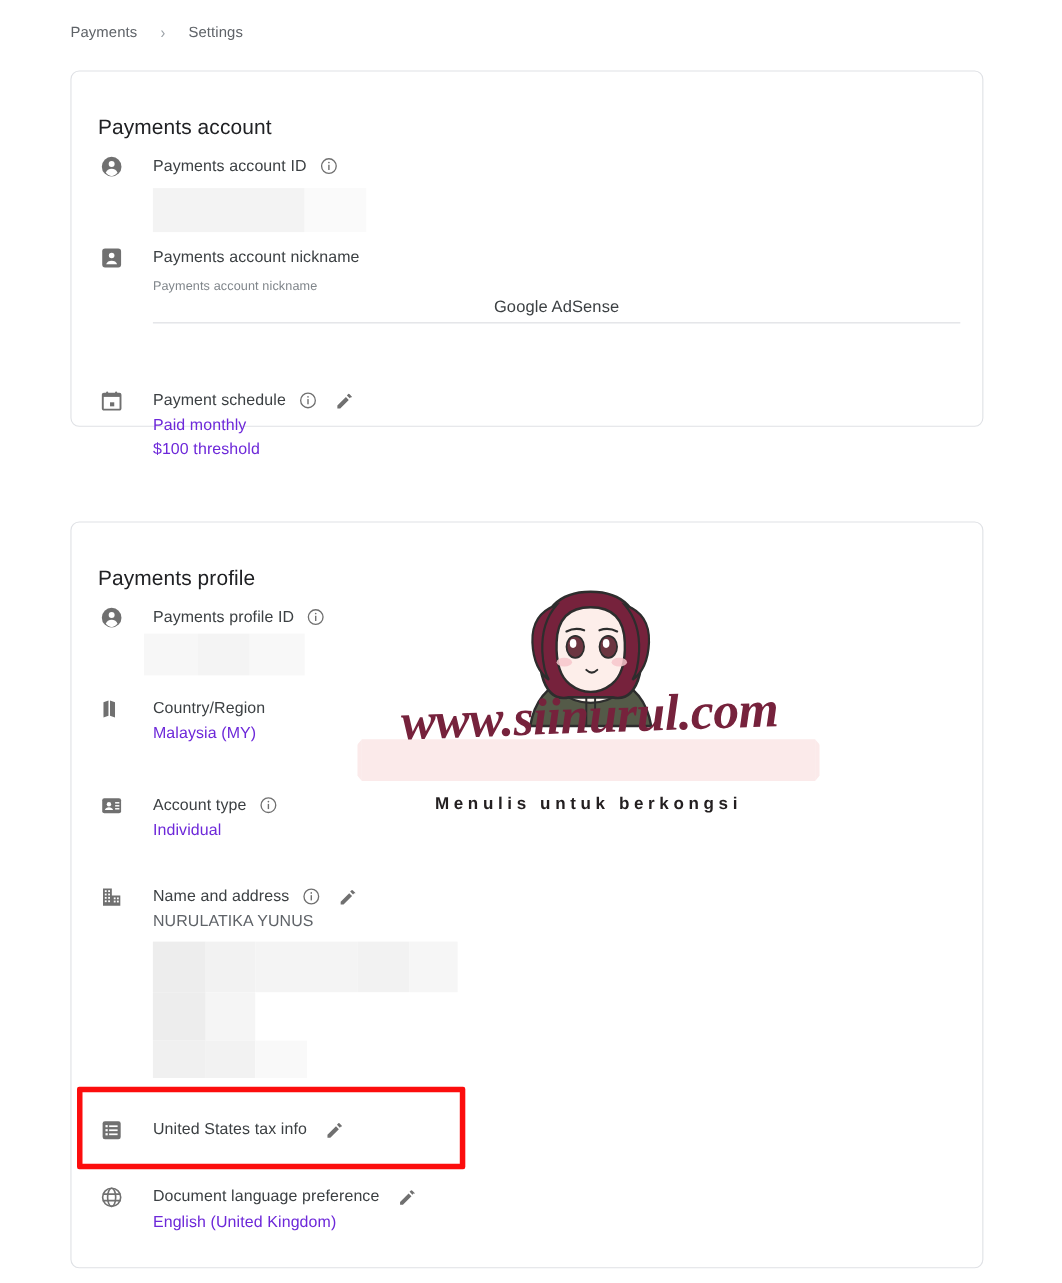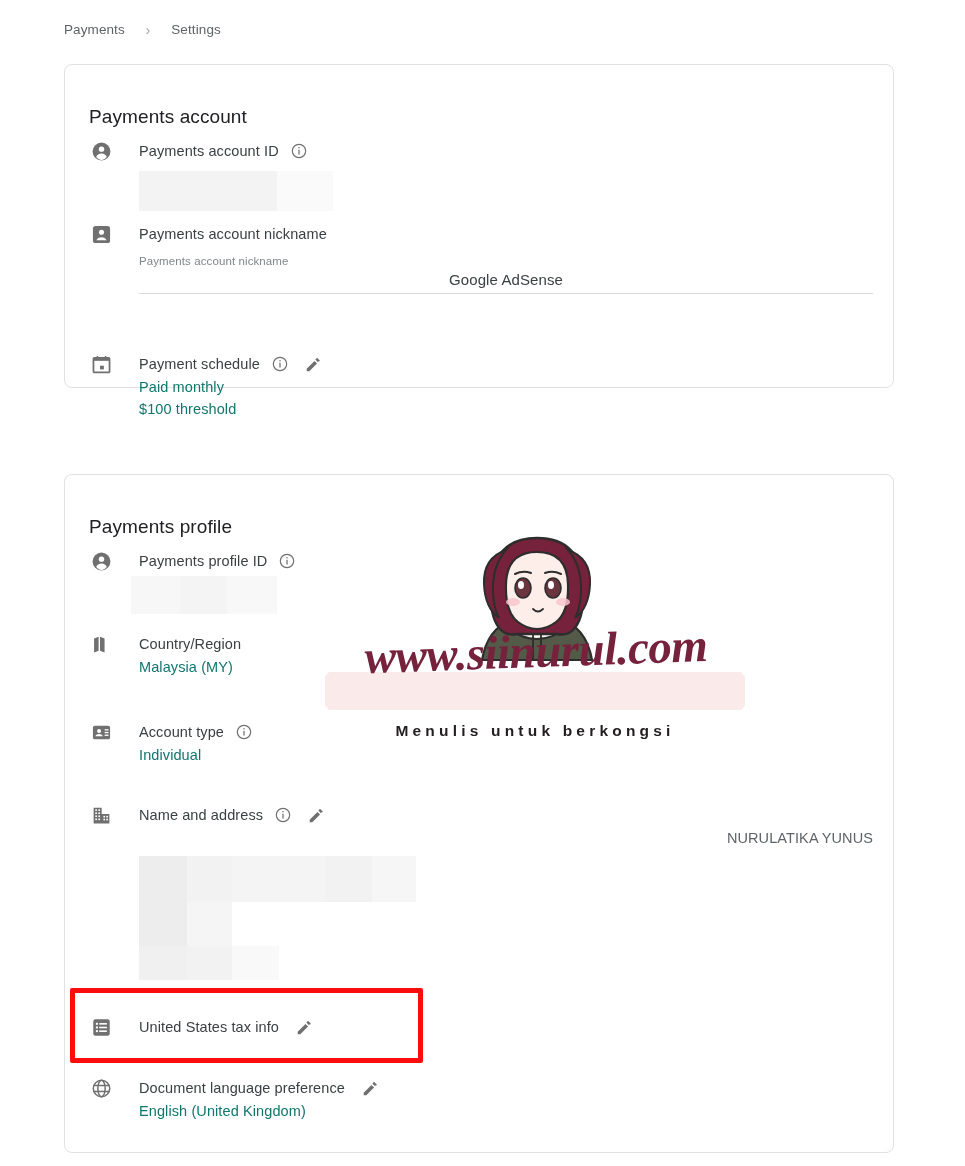--- a/index.html
+++ b/index.html
@@ -61,21 +61,21 @@
   .row-label {
     margin-left: 26px;
     font-size: 14.5px; color: #3c4043;
     letter-spacing: .1px;
     white-space: nowrap;
   }
   .info-icon { margin-left: 12px; display: inline-flex; cursor: pointer; }
   .edit-icon { margin-left: 16px; display: inline-flex; cursor: pointer; }
   .row-value {
     margin-left: 50px;
-    font-size: 14.5px; color: #0f766e;
+    font-size: 14.5px; color: #6d28d9;
     letter-spacing: .1px;
     line-height: 22px;
   }
   .row-value.dark { color: #5f6368; }
 
   
   .field {
     margin-left: 50px;
     margin-top: 9px;
     width: 734px;
@@ -281,21 +281,21 @@
         <svg width="16" height="16" viewBox="0 0 24 24">
             <circle cx="12" cy="12" r="10" fill="none" stroke="#707070" stroke-width="1.8"></circle>
             <rect x="11.05" y="10.2" width="1.9" height="7.1" fill="#707070"></rect>
             <circle cx="12" cy="7.1" r="1.15" fill="#707070"></circle>
           </svg>
       </span>
     </div>
     <div class="row-value">Individual</div>
   </div>
 
-  <div class="row" style="top:328px;text-align:right;">
+  <div class="row" style="top:328px;">
     <div class="row-head">
       <span class="icon-slot">
         <svg width="21" height="21" viewBox="0 0 24 24">
             <path d="M3 3h9.2v7.4H21V21H3V3z" fill="#707070"></path>
             <rect x="4.9" y="4.9" width="1.9" height="1.9" fill="#fff"></rect>
             <rect x="8.4" y="4.9" width="1.9" height="1.9" fill="#fff"></rect>
             <rect x="4.9" y="8.4" width="1.9" height="1.9" fill="#fff"></rect>
             <rect x="8.4" y="8.4" width="1.9" height="1.9" fill="#fff"></rect>
             <rect x="4.9" y="11.9" width="1.9" height="1.9" fill="#fff"></rect>
             <rect x="8.4" y="11.9" width="1.9" height="1.9" fill="#fff"></rect>

